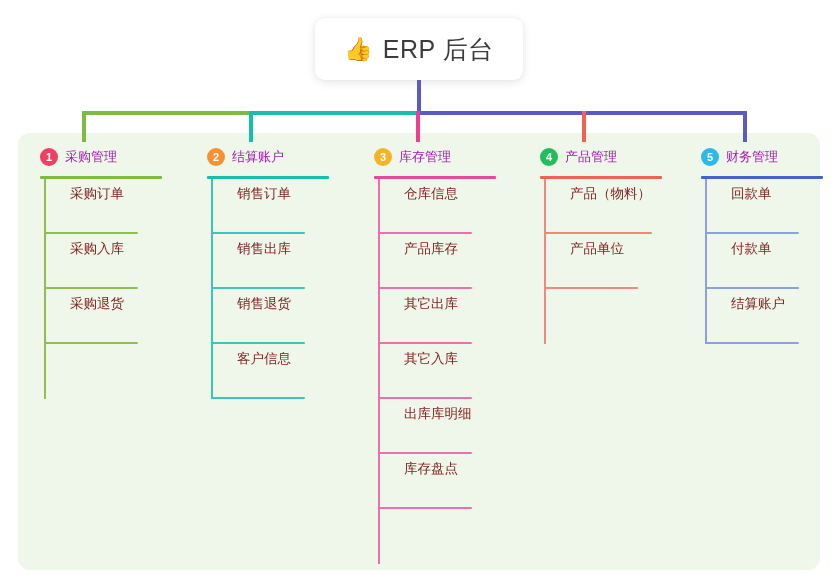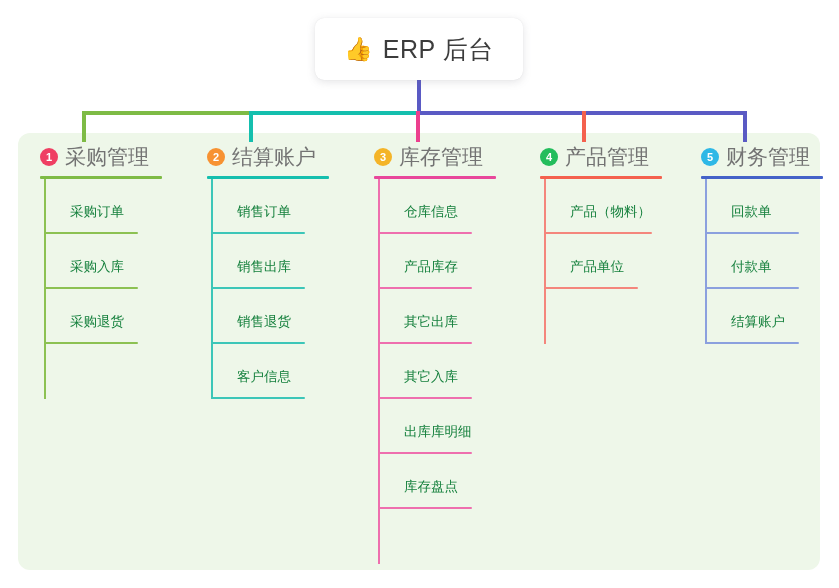--- a/index.html
+++ b/index.html
@@ -98,22 +98,22 @@
     height: 18px;
     border-radius: 50%;
     color: #ffffff;
     font-size: 11px;
     line-height: 18px;
     text-align: center;
     font-weight: bold;
     flex: none;
   }
   .col-title {
-    font-size: 21px;
-    color: #737373;
+    font-size: 13px;
+    color: #a21caf;
     white-space: nowrap;
   }
   .head-rule {
     height: 3px;
     margin-top: 7px;
     margin-left: 22px;
     border-radius: 1px;
   }
 
   .leaf-list {
@@ -127,23 +127,23 @@
     width: 2px;
   }
   .leaf {
     position: relative;
     height: 55px;
     box-sizing: border-box;
   }
   .leaf-label {
     position: absolute;
     left: 52px;
-    top: 24px;
+    top: 6px;
     font-size: 13.5px;
-    color: #15803d;
+    color: #7f1d1d;
     white-space: nowrap;
   }
   .leaf-rule {
     position: absolute;
     left: 26px;
     bottom: 0;
     height: 2px;
     width: 94px;
     border-radius: 1px;
   }

